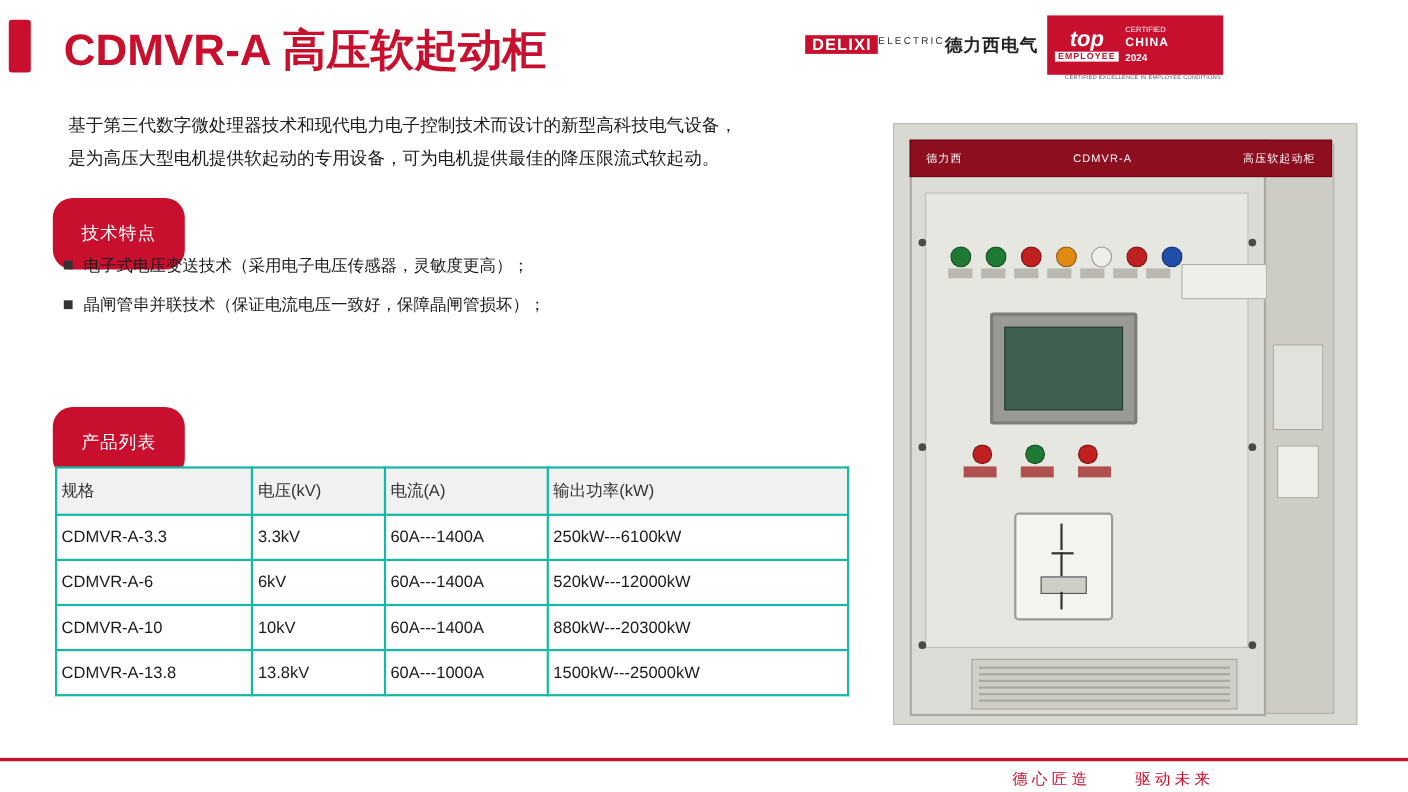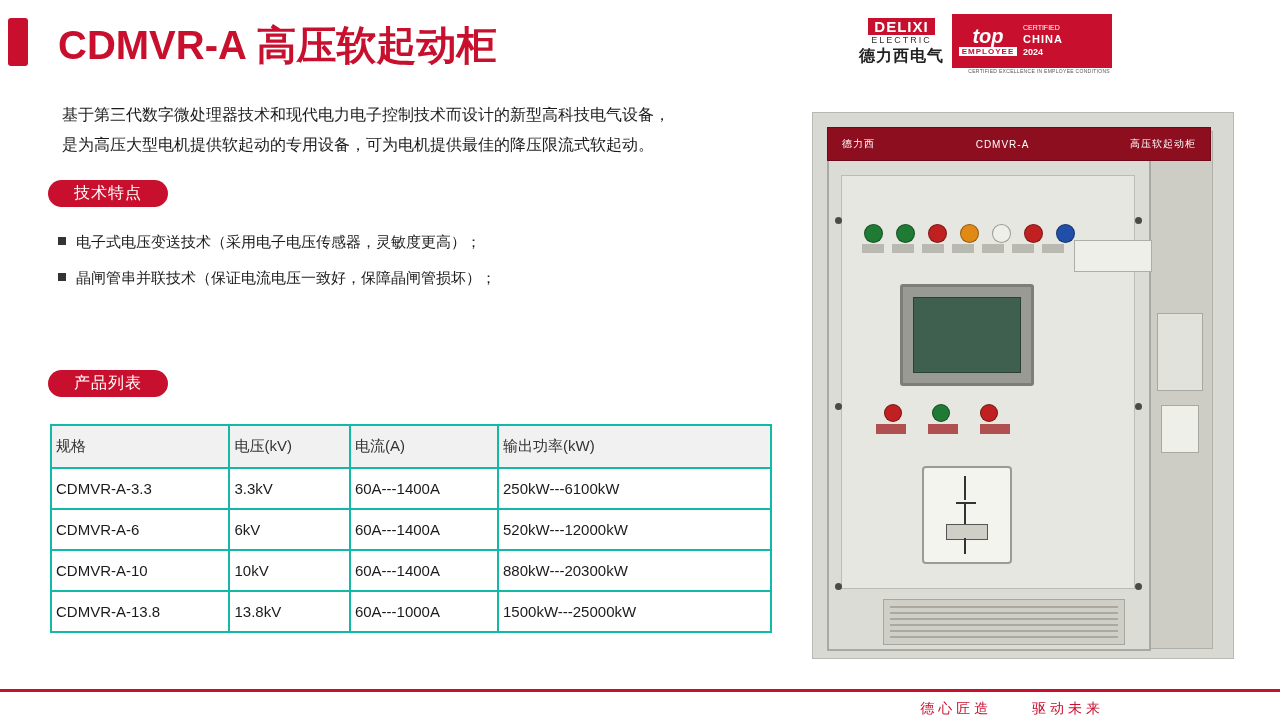--- a/index.html
+++ b/index.html
@@ -47,22 +47,22 @@
   .logo-area {
     position: absolute;
     right: 16px;
     top: 14px;
     display: flex;
     align-items: center;
     gap: 8px;
   }
   .delixi-logo {
     display: flex;
-    flex-direction: column;
-    align-items: center;
+    flex-direction: row;
+    align-items: flex-start;
     line-height: 1.05;
   }
   .delixi-en {
     background: #c8102e;
     color: #ffffff;
     font-weight: bold;
     font-size: 15px;
     letter-spacing: 1px;
     padding: 1px 6px;
   }
@@ -148,21 +148,21 @@
     color: #1b1b1b;
   }
 
   
   .pill {
     position: absolute;
     background: #c8102e;
     color: #ffffff;
     font-size: 16px;
     border-radius: 18px;
-    padding: 3px 26px;
+    padding: 22px 26px;
     letter-spacing: 1px;
   }
   .pill-features { left: 48px; top: 180px; }
   .pill-products { left: 48px; top: 370px; }
 
   
   .features {
     position: absolute;
     left: 58px;
     top: 230px;

